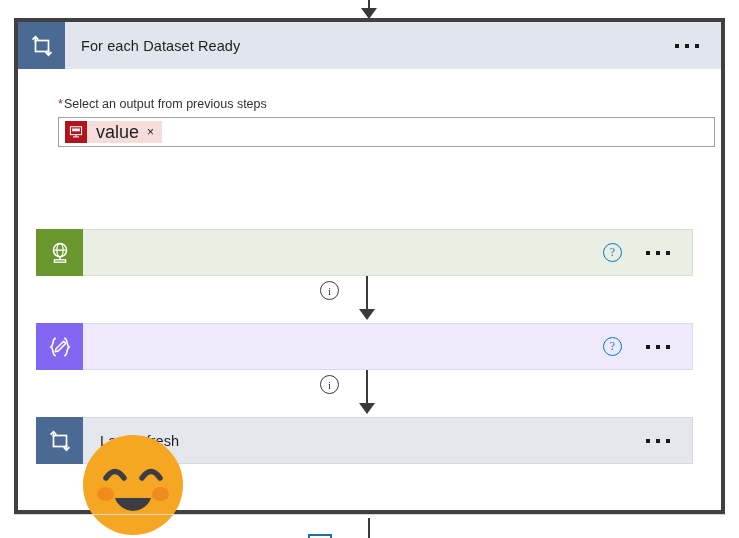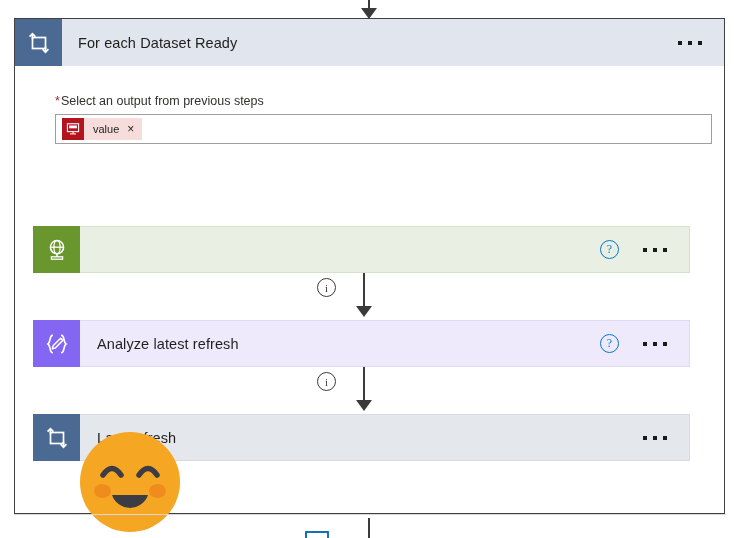--- a/index.html
+++ b/index.html
@@ -32,21 +32,21 @@
   }
 
   
   .foreach-card {
     position: absolute;
     left: 14px;
     top: 18px;
     width: 711px;
     height: 496px;
     background: #ffffff;
-    border: 1px solid #404040;
+    border: 4px solid #404040;
     box-sizing: border-box;
   }
 
   .foreach-header {
     position: relative;
     height: 47px;
     background: #e1e6ee;
     display: flex;
     align-items: center;
   }
@@ -122,21 +122,21 @@
   .token-icon {
     width: 22px;
     height: 22px;
     background: #b3131c;
     display: flex;
     align-items: center;
     justify-content: center;
     flex: 0 0 auto;
   }
   .token-text {
-    font-size: 11px;
+    font-size: 18px;
     color: #201f1e;
     padding: 0 8px 0 9px;
   }
   .token-x {
     font-size: 12px;
     color: #201f1e;
     padding-right: 8px;
     cursor: pointer;
     line-height: 1;
   }
@@ -317,21 +317,20 @@
     <div class="info-circle" style="left:302px; top:212px;">i</div>
 
     <div class="action-card card-analyze" style="left:18px;">
       <div class="action-icon">
         <svg width="30" height="30" viewBox="0 0 30 30" aria-hidden="true">
           <path d="M10.2 6.4 C7.6 6.4 8.6 13.4 6 15 C8.6 16.6 7.6 23.6 10.2 23.6" fill="none" stroke="#ffffff" stroke-width="1.7" stroke-linecap="round"></path>
           <path d="M19.8 6.4 C22.4 6.4 21.4 13.4 24 15 C21.4 16.6 22.4 23.6 19.8 23.6" fill="none" stroke="#ffffff" stroke-width="1.7" stroke-linecap="round"></path>
           <path d="M18.6 9.2 L11.1 16.8 L10.3 19.8 L13.3 19.0 L20.8 11.4 Z" fill="none" stroke="#ffffff" stroke-width="1.5" stroke-linejoin="round"></path>
         </svg>
       </div>
-      <div class="action-title">Analyze latest refresh</div>
       <div class="action-right">
         <div class="help-circle">?</div>
         <div class="ellipsis-btn" style="margin:0;">
           <i></i>
           <i></i>
           <i></i>
         </div>
       </div>
     </div>
 

